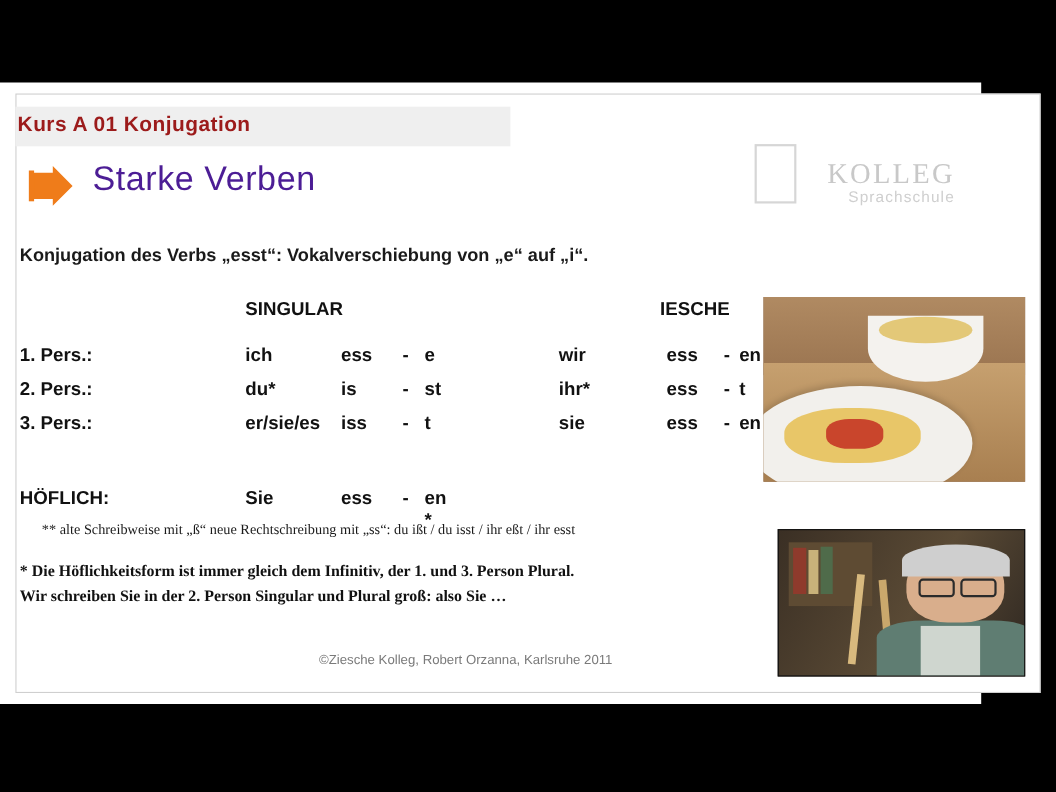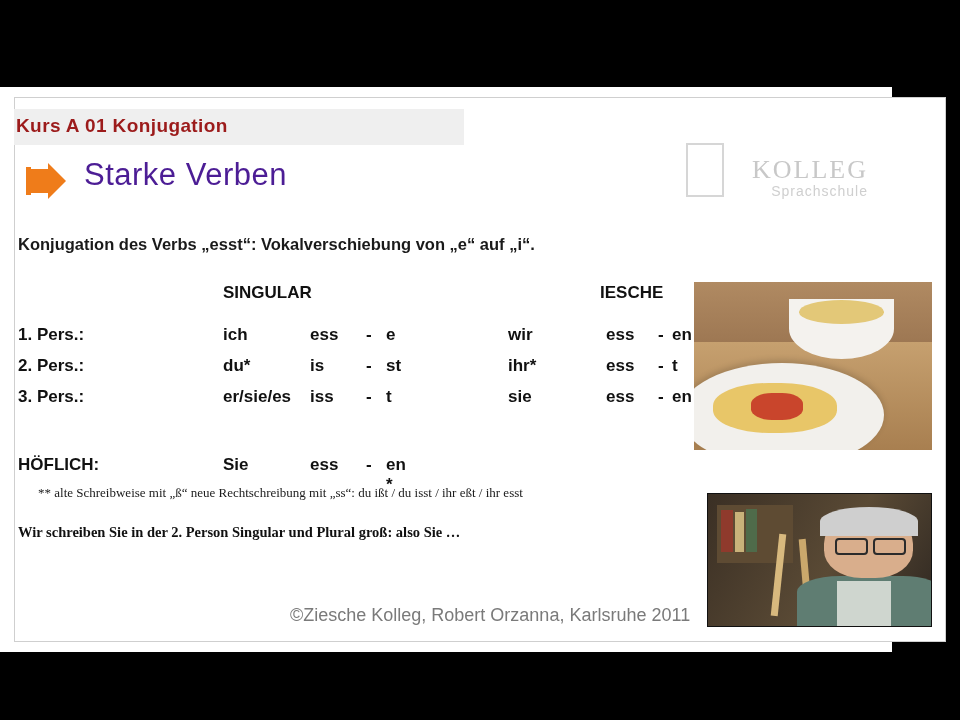--- a/index.html
+++ b/index.html
@@ -15,21 +15,21 @@
   }
   .stage {
     position: relative;
     width: 960px;
     height: 720px;
     background: #000;
   }
   .slide {
     position: absolute;
     left: 0;
-    top: 87px;
+    top: 75px;
     width: 892px;
     height: 565px;
     background: #ffffff;
   }
   .slide-inner {
     position: absolute;
     left: 14px;
     top: 10px;
     width: 932px;
     height: 545px;
@@ -183,21 +183,21 @@
     font-family: "Liberation Serif", serif;
     font-size: 14.5px;
     font-weight: bold;
     color: #111;
     line-height: 22px;
   }
   .copyright {
     position: absolute;
     left: 290px;
     top: 518px;
-    font-size: 18px;
+    font-size: 12px;
     color: #7a7a7a;
   }
   
   .photo-food {
     position: absolute;
     left: 694px;
     top: 195px;
     width: 238px;
     height: 168px;
     overflow: hidden;
@@ -310,20 +310,21 @@
       <span class="h-label">HÖFLICH:</span>
       <span class="h-sie">Sie</span>
       <span class="h-ess">ess</span>
       <span class="h-dash">-</span>
       <span class="h-en">en *</span>
     </div>
 
     <div class="footnote-small">** alte Schreibweise mit „ß“ neue Rechtschreibung  mit „ss“: du ißt / du isst / ihr eßt / ihr esst</div>
 
     <div class="footnote-big">
+      <div>* Die Höflichkeitsform ist immer gleich dem Infinitiv, der 1. und 3. Person Plural.</div>
       <div>Wir schreiben Sie in der 2. Person Singular und Plural groß: also Sie …</div>
     </div>
 
     <div class="copyright">©Ziesche Kolleg, Robert Orzanna, Karlsruhe 2011</div>
 
     <div class="photo-food">
       <div class="pf-wall"></div>
       <div class="pf-table"></div>
       <div class="pf-bowl"></div>
       <div class="pf-bowlfood"></div>

